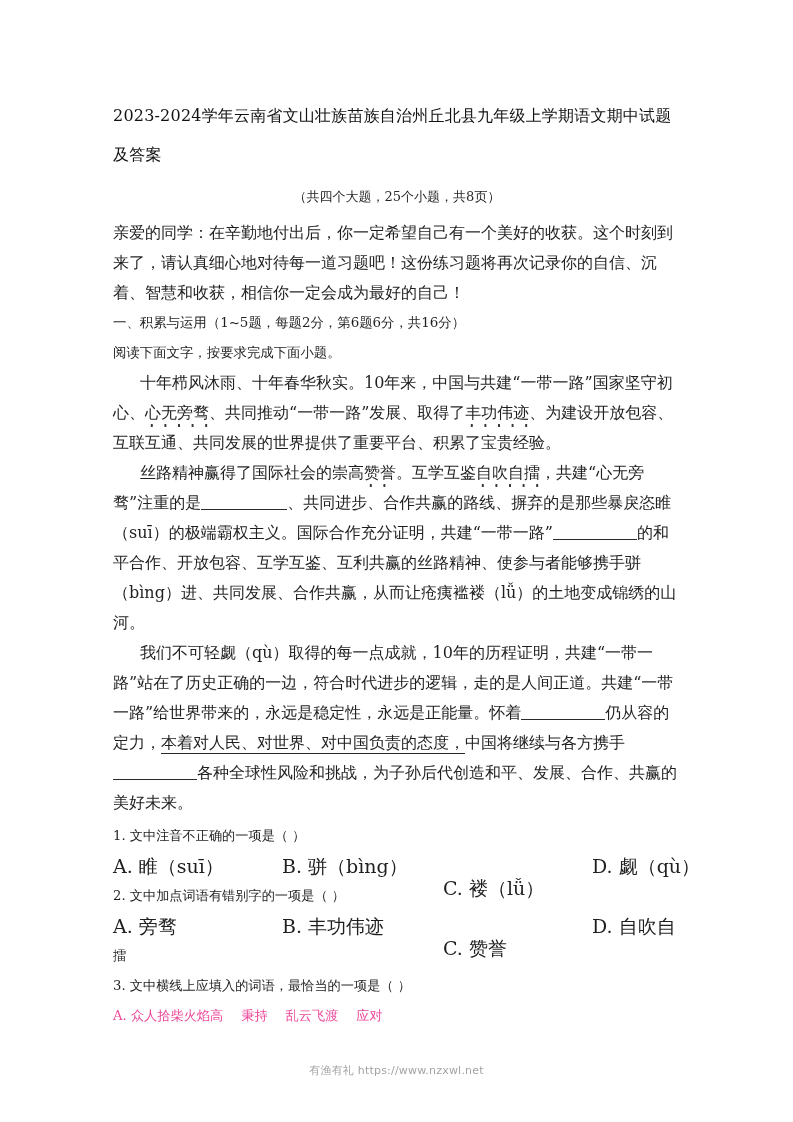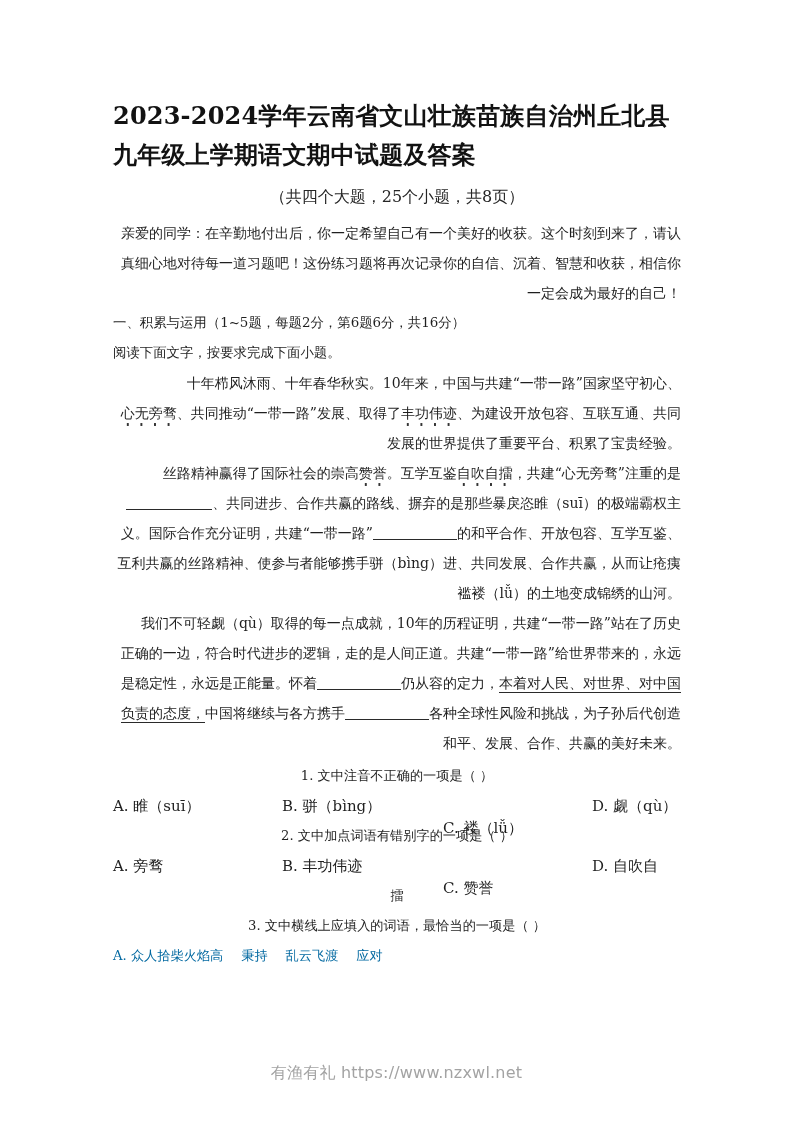--- a/index.html
+++ b/index.html
@@ -25,52 +25,51 @@
 
   .content {
     position: absolute;
     left: 113px;
     top: 96px;
     width: 568px;
   }
 
   
   .doc-title {
-    font-size: 24px;
-    font-weight: bold;
+    font-size: 16px;
+    font-weight: normal;
     line-height: 39px;
     letter-spacing: 0.2px;
     text-align: left;
     margin: 0 0 6px 0;
     color: #121212;
   }
 
   
   .subtitle {
     text-align: center;
-    font-size: 16px;
+    font-size: 13px;
     line-height: 30px;
     margin: 8px 0 6px 0;
     color: #262626;
   }
 
   
   .line {
     font-size: 13.4px;
     line-height: 30px;
     margin: 0;
     color: #1f1f1f;
     white-space: pre-wrap;
   }
   .para {
-    font-size: 14px;
-    line-height: 30px;
-    margin: 0;
-    color: #1f1f1f;
-    text-align: right;
+    font-size: 16px;
+    line-height: 30px;
+    margin: 0;
+    color: #1f1f1f;
   }
   .indent2 {
     text-indent: 27px;
   }
 
   
   .dots {
     position: relative;
     white-space: nowrap;
     margin-top: 36px;
@@ -103,59 +102,58 @@
     border-bottom: 1px solid #2a2a2a;
     padding-bottom: 1px;
   }
 
   
   .qline {
     font-size: 13.2px;
     line-height: 30px;
     margin: 0;
     color: #1f1f1f;
-    text-align: center;
   }
   .opts {
     position: relative;
-    font-size: 15px;
+    font-size: 19px;
     line-height: 30px;
     height: 30px;
     margin: 0;
     color: #1f1f1f;
   }
   .opts .o {
     position: absolute;
     top: 0;
     white-space: nowrap;
   }
   .opts .o1 { left: 0px;   }
   .opts .o2 { left: 169px; }
   .opts .o3 { left: 330px; margin-top: 22px; }
   .opts .o4 { left: 479px; }
 
   .opt-flow {
     font-size: 13.2px;
     line-height: 30px;
     margin: 0;
-    color: #0369a1;
+    color: #ec4899;
   }
   .opt-flow .gap { display: inline-block; width: 18px; }
 
   .spacer-sm { height: 3px; }
 
   
   .watermark {
     position: absolute;
     left: 0;
     right: 0;
     top: 1063px;
     text-align: center;
     font-family: "DejaVu Sans", "Liberation Sans", sans-serif;
-    font-size: 16px;
+    font-size: 11px;
     color: #a3a3a3;
     letter-spacing: 0.2px;
     user-select: none;
   }
 </style>
 </head>
 <body>
 
 <div class="page">
 

